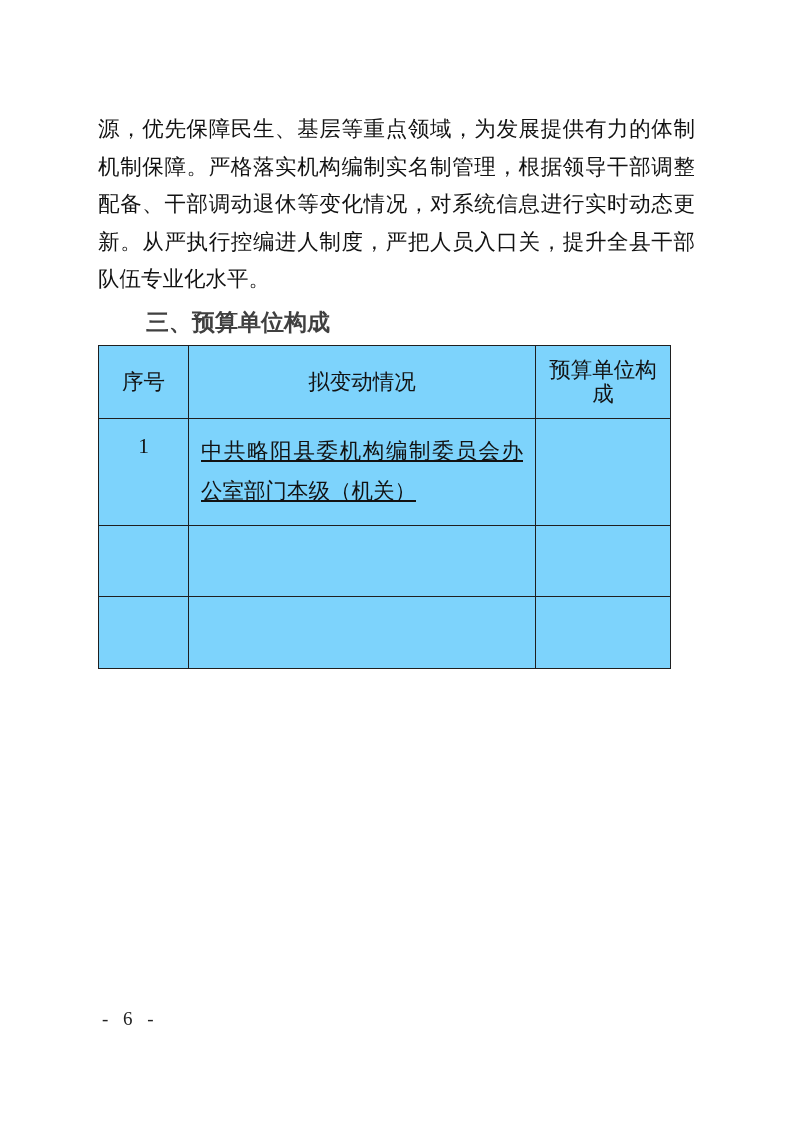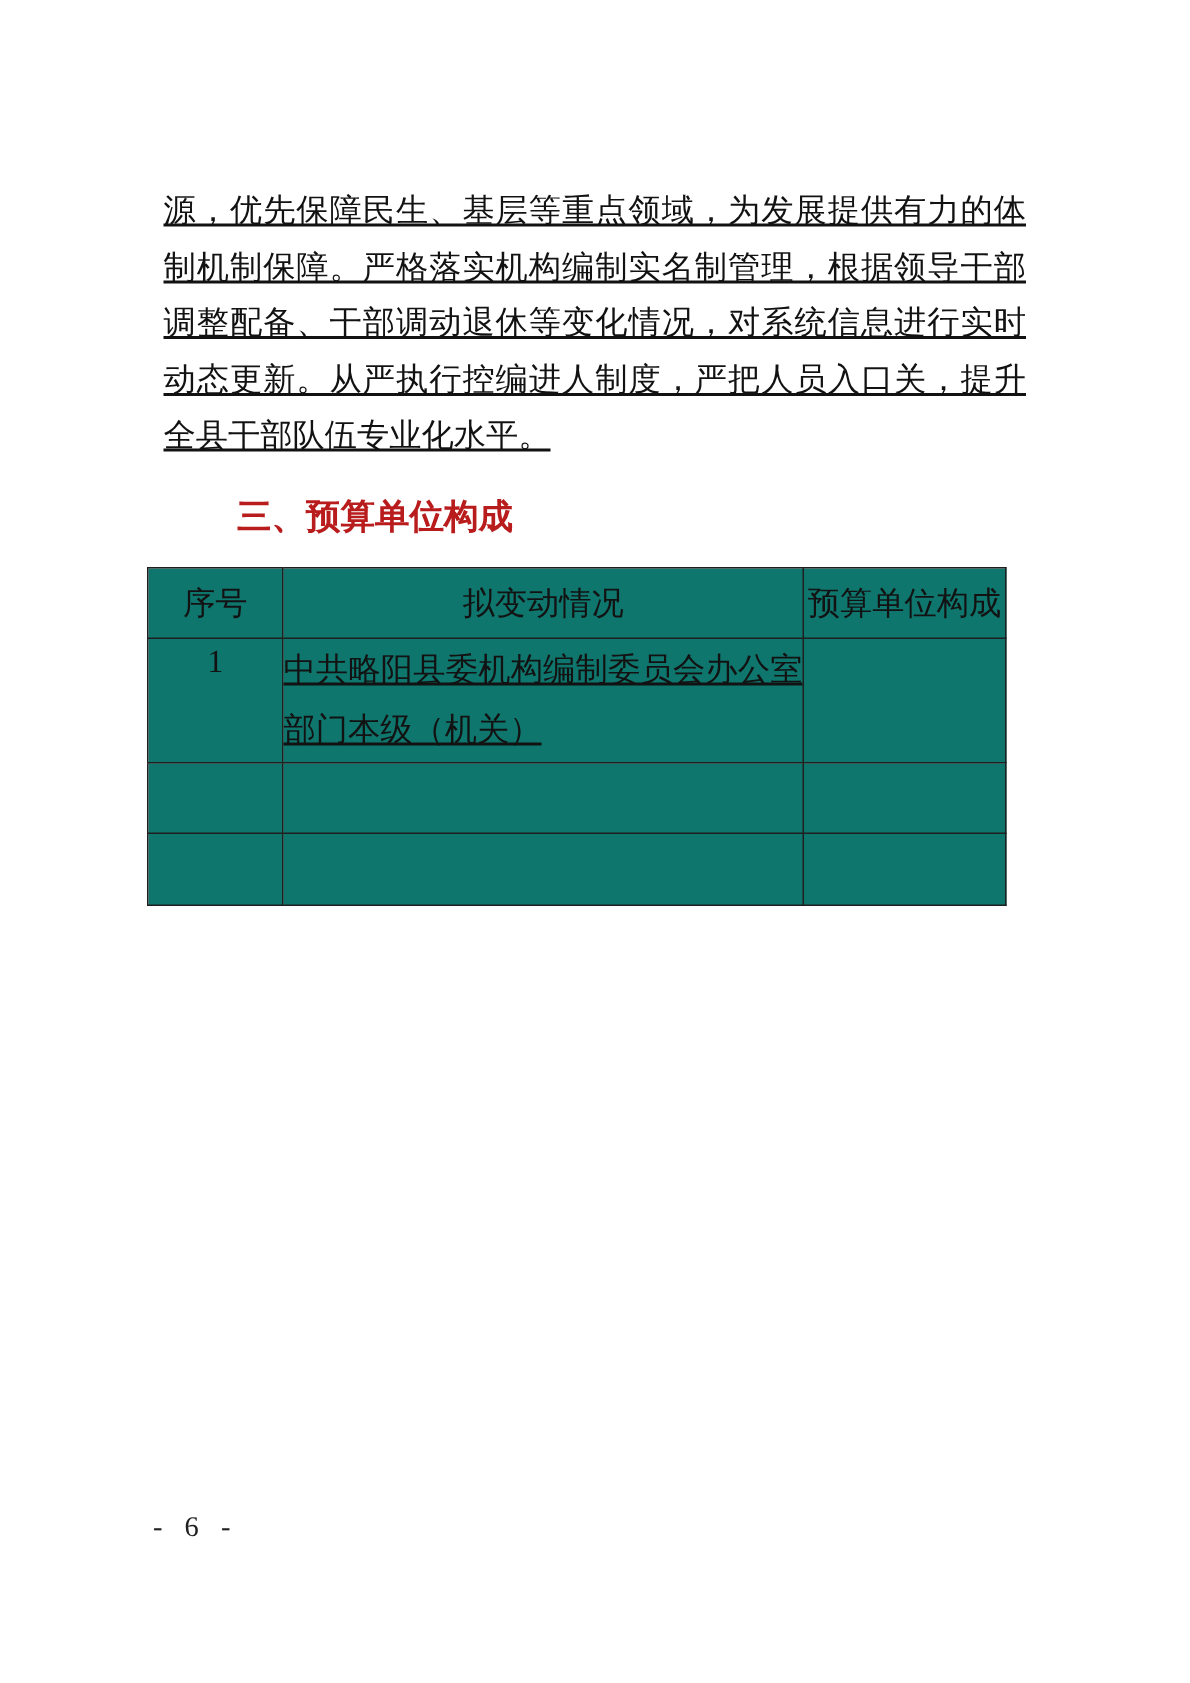--- a/index.html
+++ b/index.html
@@ -16,57 +16,56 @@
     font-family: "Liberation Serif", "DejaVu Serif", serif;
     overflow: hidden;
   }
   .content {
     position: absolute;
     left: 93px;
     top: 106px;
     width: 607px;
   }
   .para {
-    margin: 16px;
+    margin: 5px;
     font-size: 21.5px;
     line-height: 37.5px;
     text-align: justify;
     text-justify: inter-ideograph;
-    text-decoration: underline;
   }
   .para.indent {
     text-indent: 2.2em;
   }
   .lead {
     
     font-family: "Liberation Serif", "DejaVu Serif", serif;
   }
   .section-heading {
-    margin: 15px;
+    margin: 3px;
     padding-left: 50px;
     font-family: "Liberation Sans", "DejaVu Sans", sans-serif;
     font-weight: bold;
     font-size: 23px;
     line-height: 37.5px;
-    color: #b91c1c;
+    color: #404040;
   }
   table.units {
     border-collapse: collapse;
     table-layout: fixed;
     margin-left: 5px;
     margin-top: 4px;
     width: 572px;
     font-size: 21.5px;
   }
   table.units td, table.units th {
     border: 1.6px solid #1f1f1f;
     font-weight: normal;
-    padding: 0;
+    padding: 12px;
     vertical-align: top;
-    background: #0f766e;
+    background: #7dd3fc;
   }
   col.c-index   { width: 90px; }
   col.c-name    { width: 347px; }
   col.c-change  { width: 135px; }
   tr.header-row th {
     height: 46px;
     text-align: center;
     vertical-align: middle;
     line-height: 24px;
   }

